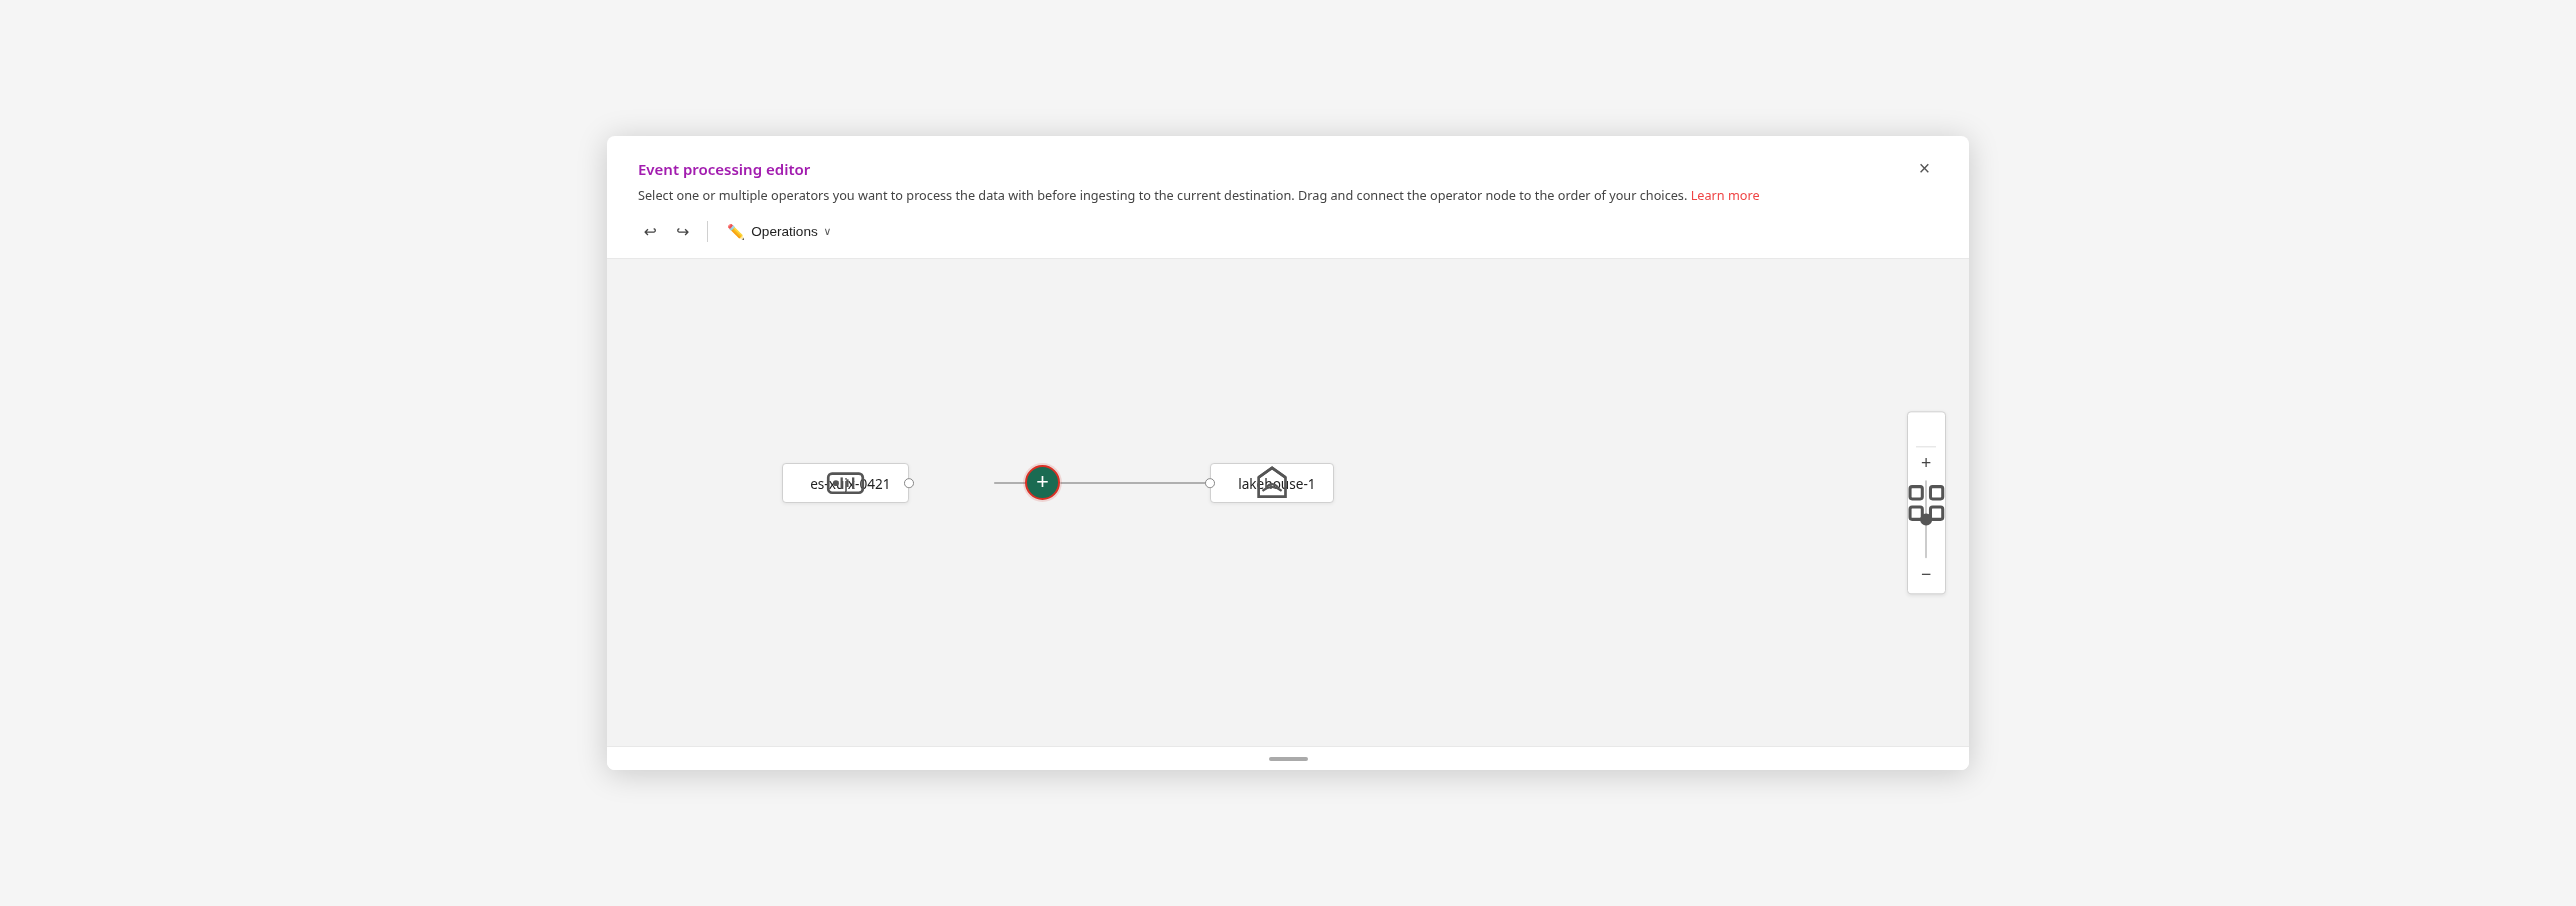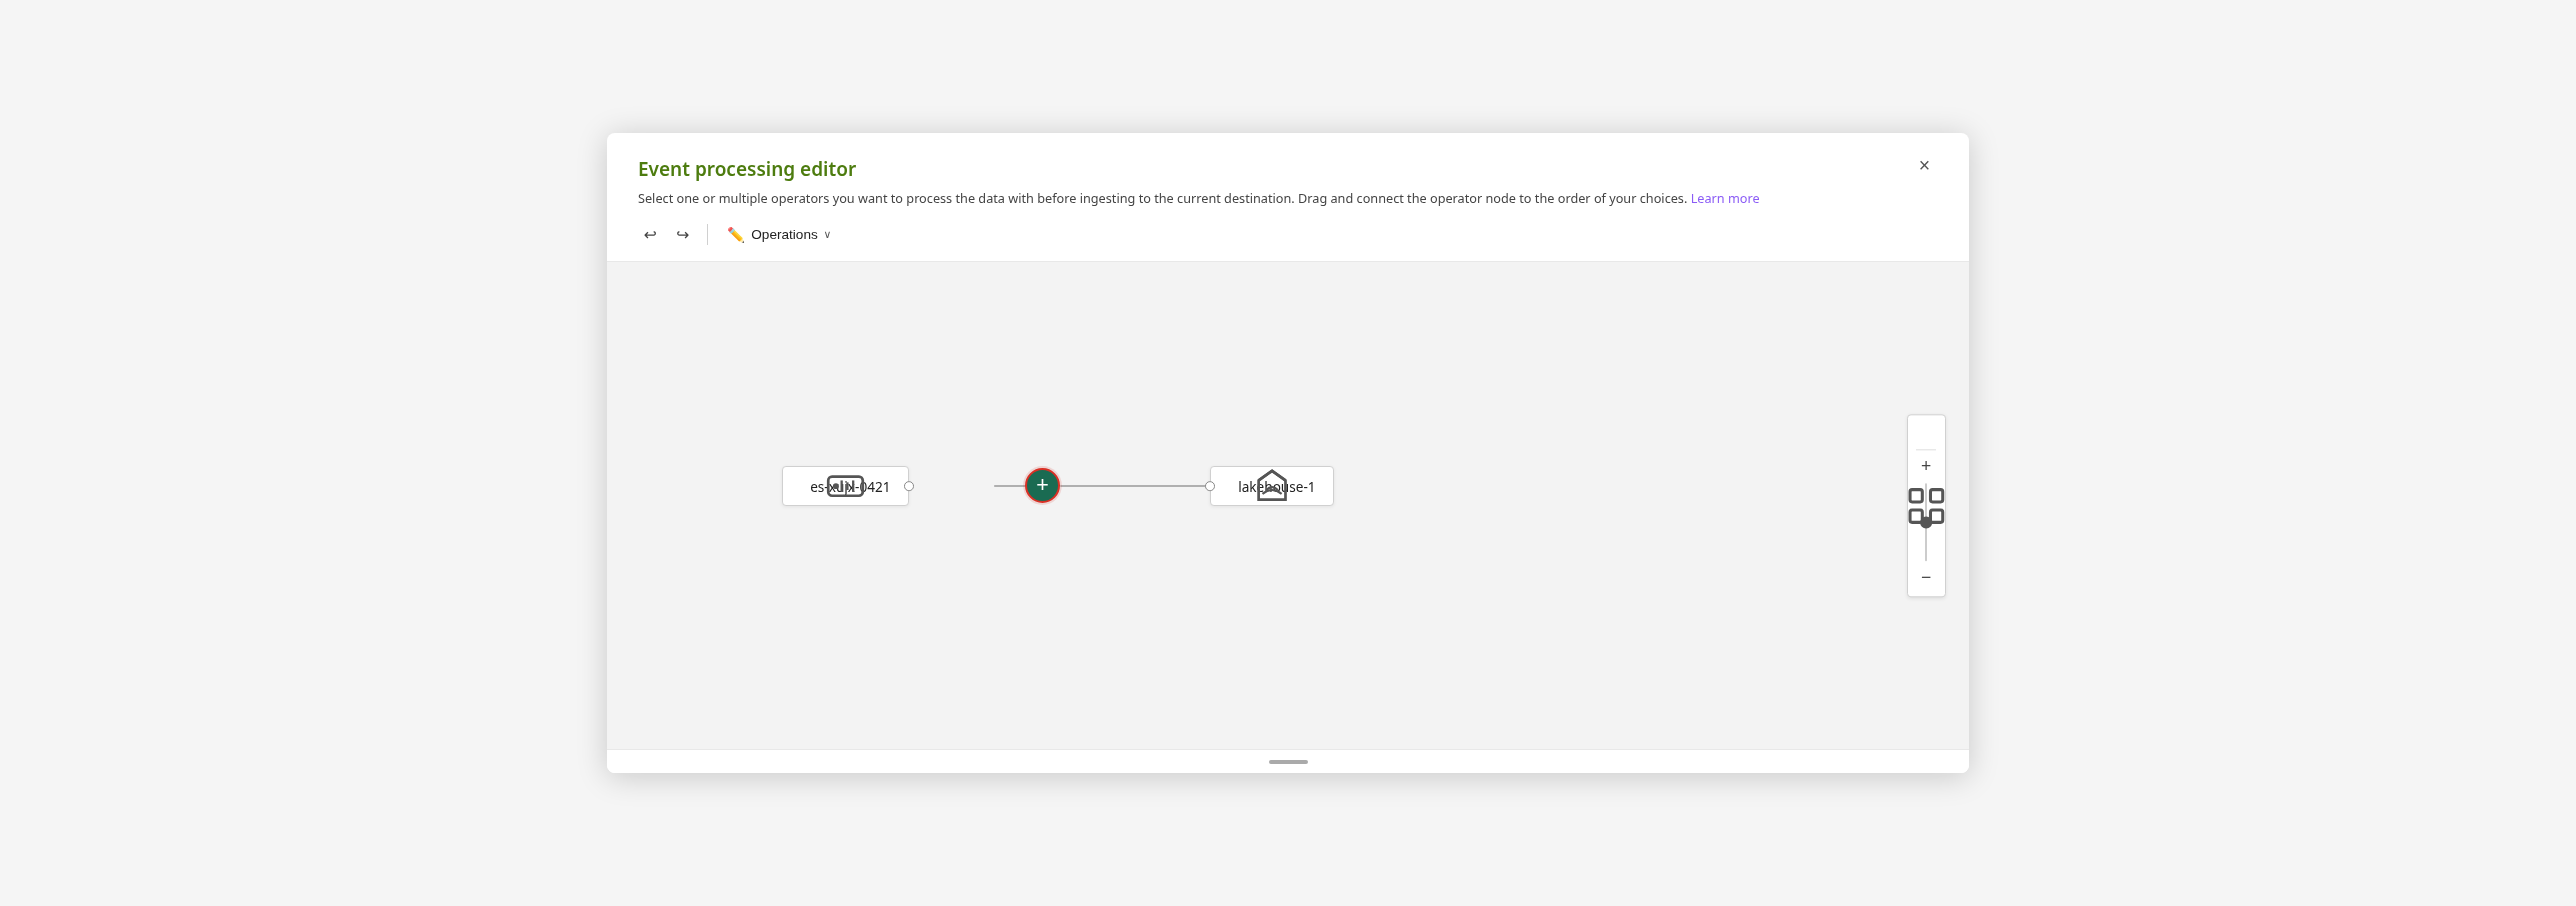--- a/index.html
+++ b/index.html
@@ -20,32 +20,32 @@
       overflow: hidden;
       position: relative;
     }
     .dialog-header {
       padding: 23.4px 31px 0 31px;
       display: flex;
       justify-content: space-between;
       align-items: flex-start;
     }
     .dialog-title {
-      font-size: 19px;
+      font-size: 15px;
       font-weight: 600;
-      color: #4d7c0f;
+      color: #a21caf;
       margin-bottom: 7px;
     }
     .dialog-subtitle {
       font-size: 12.7px;
       color: #444;
       line-height: 1.5;
     }
     .dialog-subtitle a {
-      color: #8b5cf6;
+      color: #ef4444;
       text-decoration: none;
     }
     .close-btn {
       background: none;
       border: none;
       font-size: 19.5px;
       cursor: pointer;
       color: #555;
       padding: 3.9px 7.8px;
       border-radius: 3.9px;

